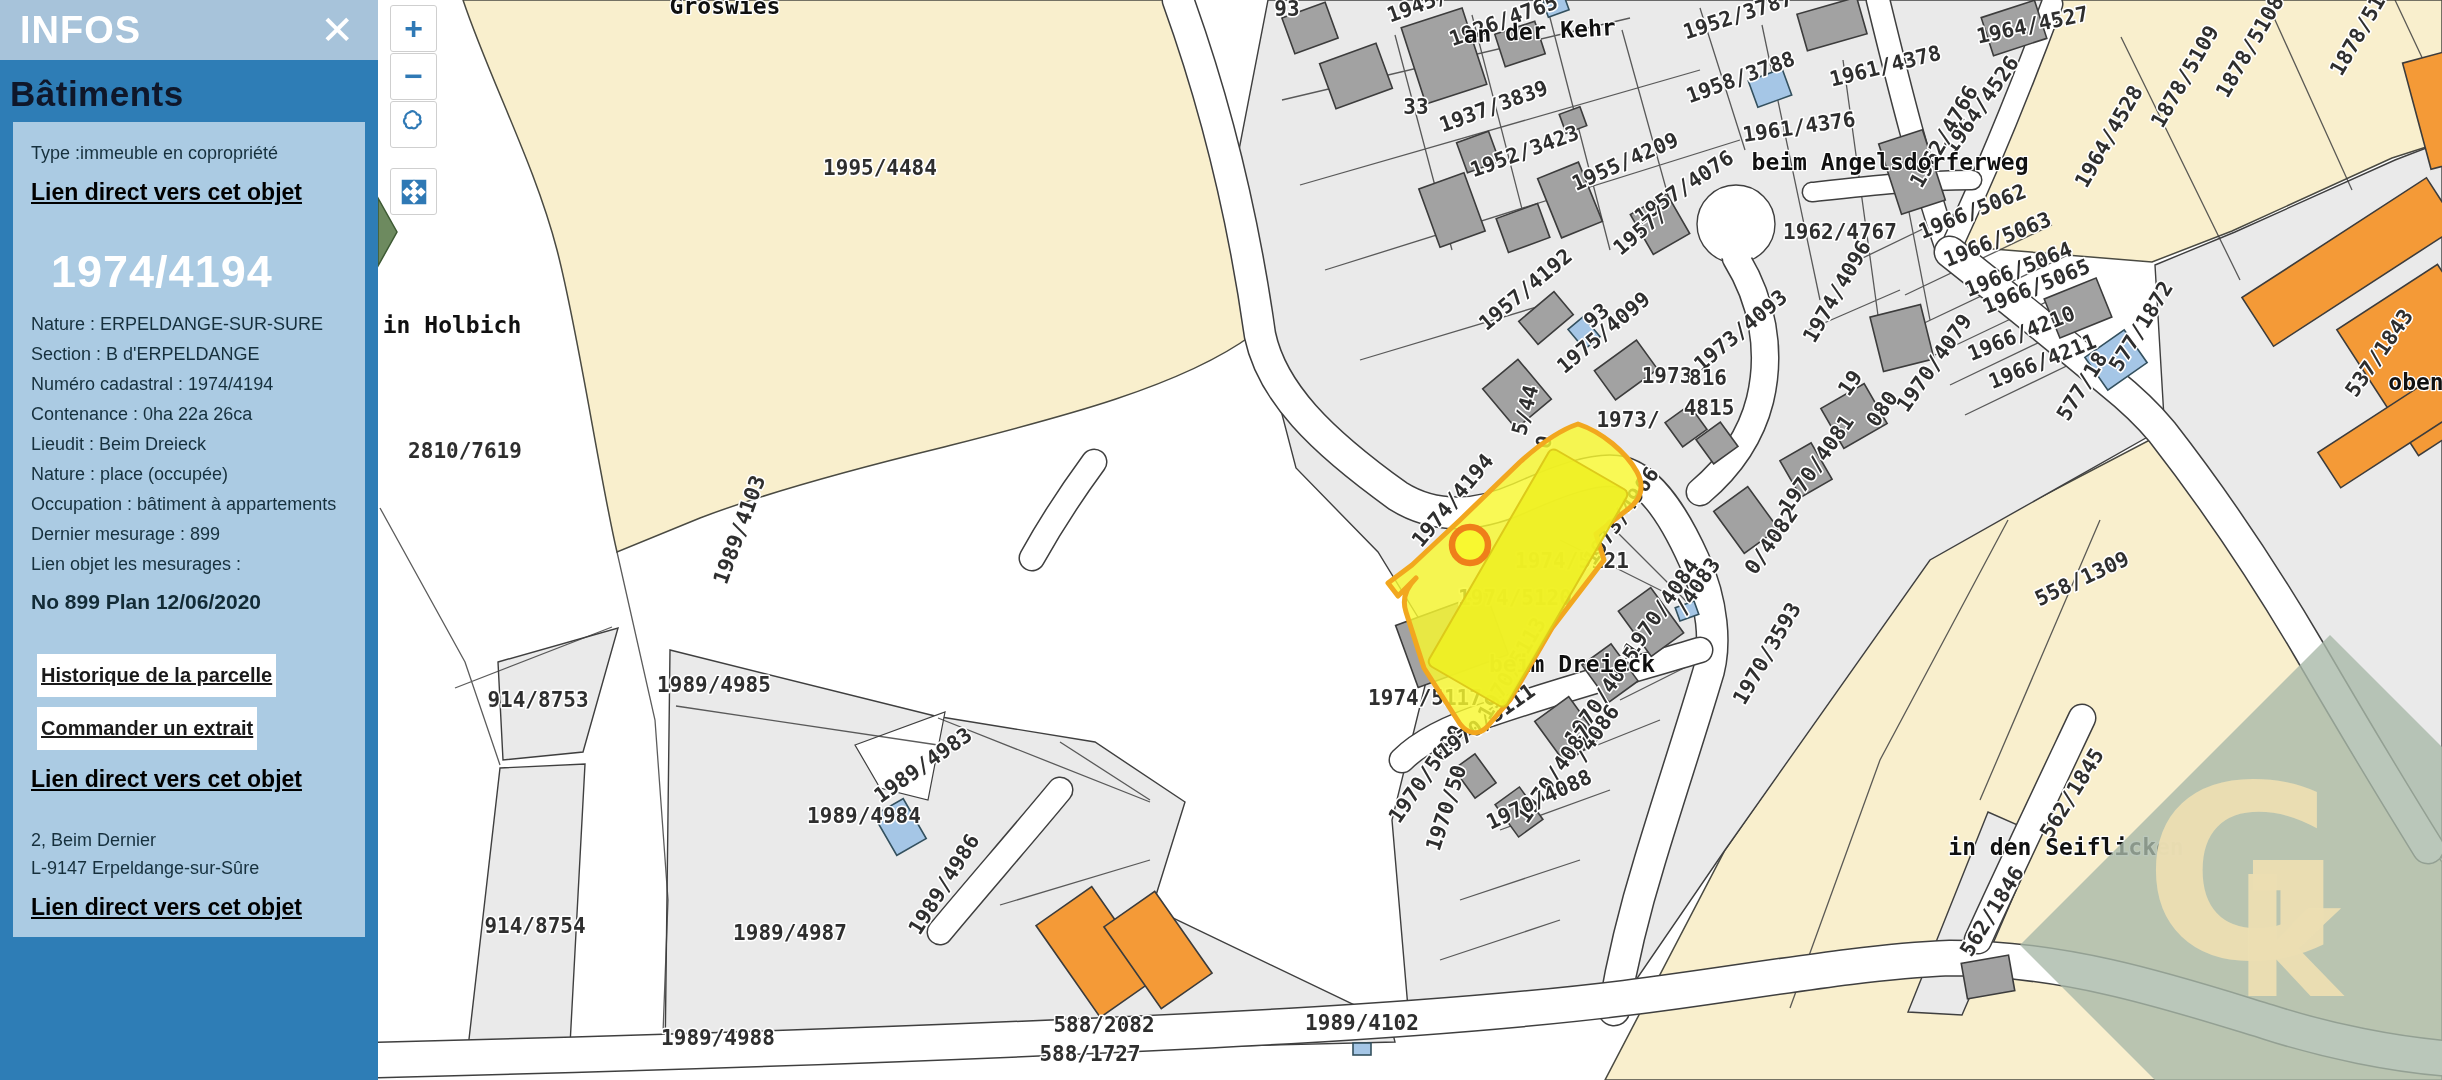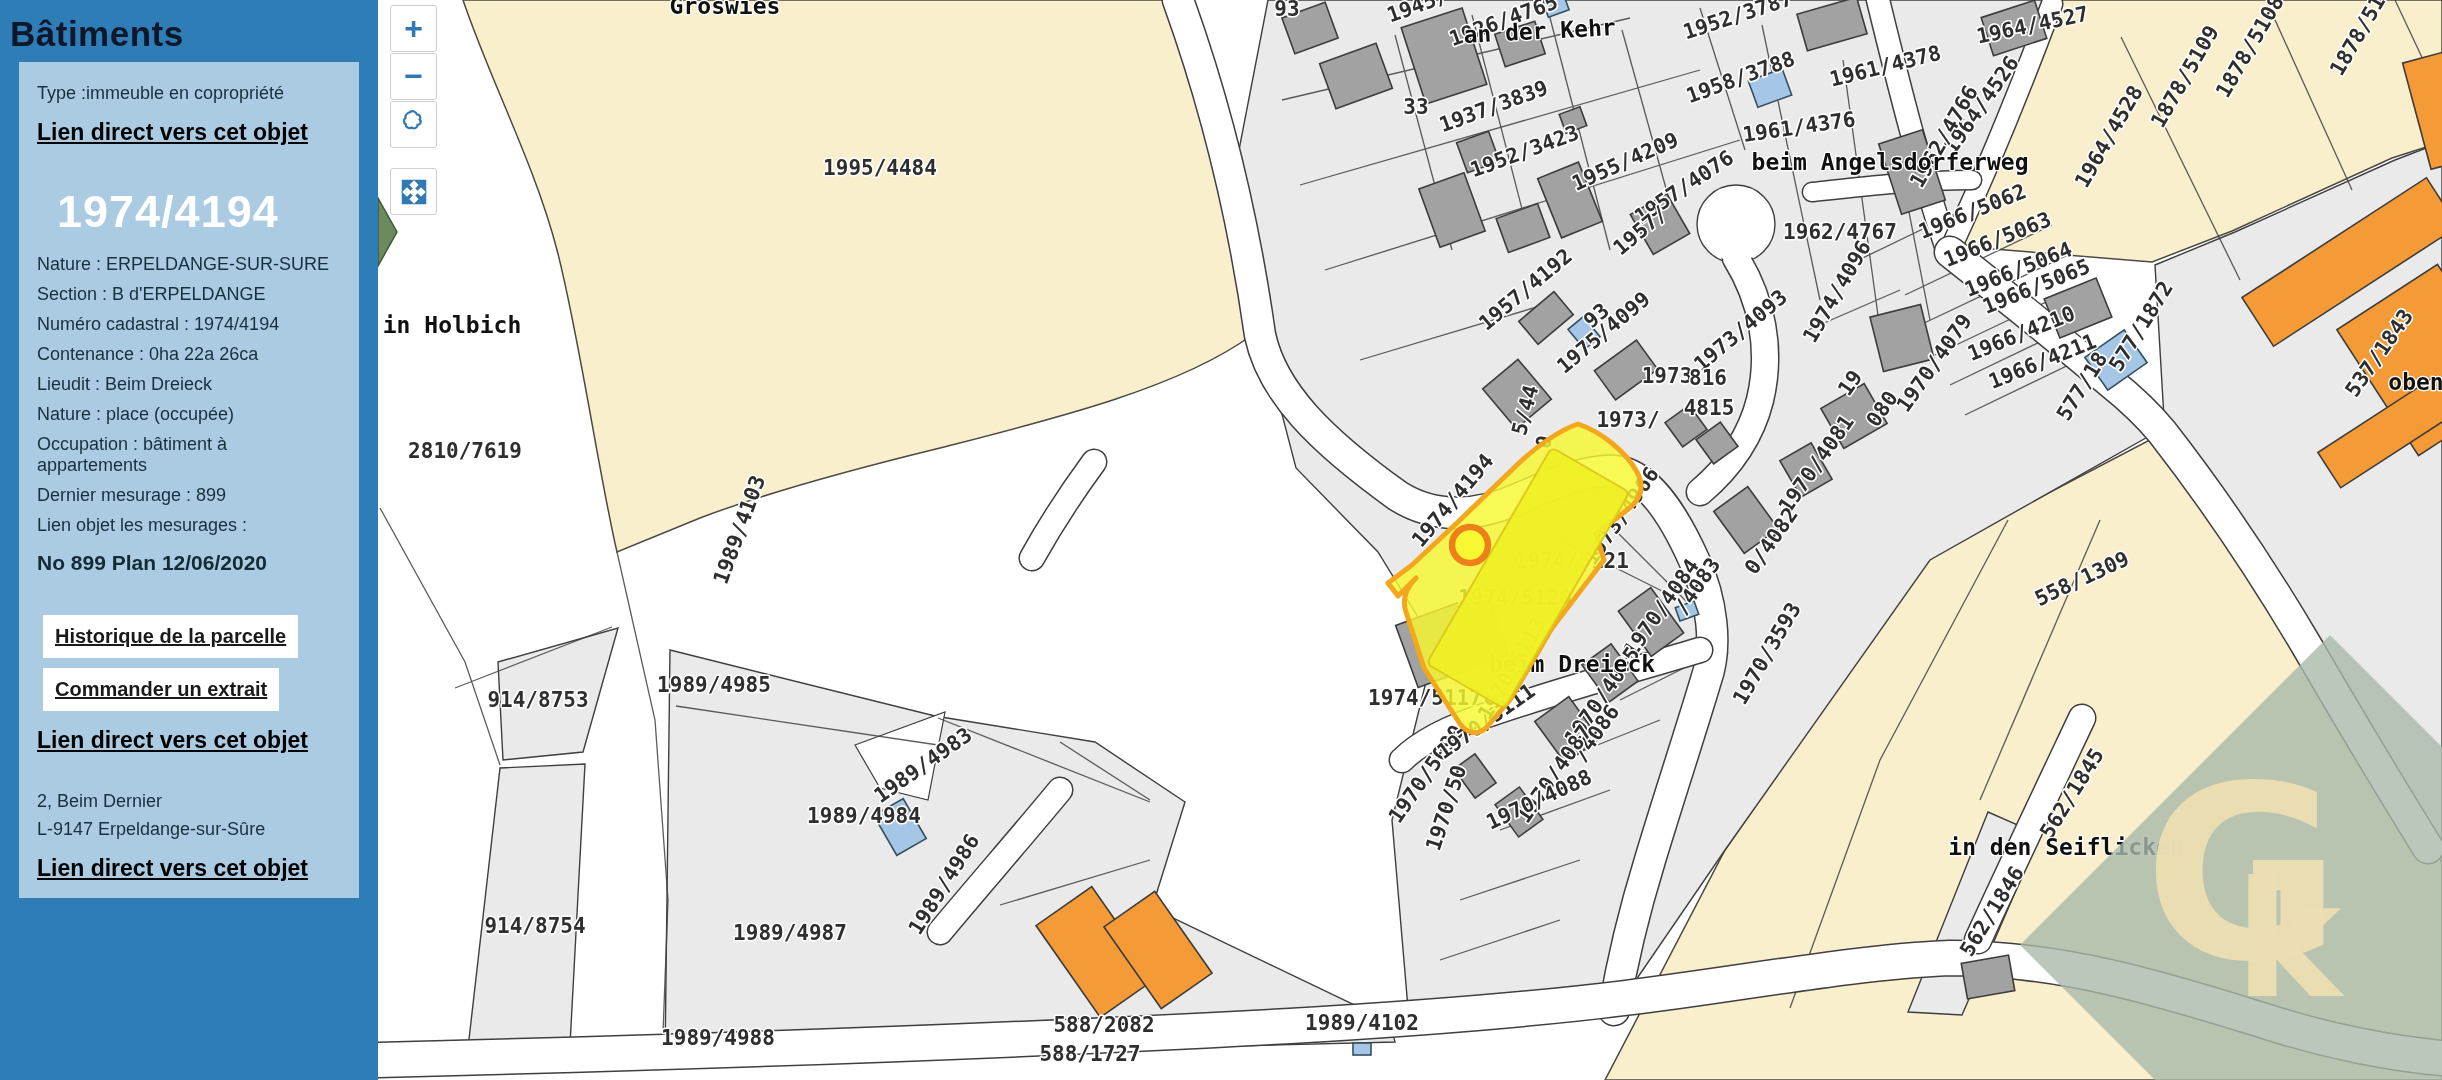--- a/index.html
+++ b/index.html
@@ -4,27 +4,27 @@
 <style>
   html,body{margin:0;padding:0;background:#fff;font-family:"Liberation Sans",sans-serif;}
   #app{position:relative;width:2442px;height:1080px;overflow:hidden;background:#fff;}
 
   
   #sidebar{position:absolute;left:0;top:0;width:378px;height:1080px;background:#2e7db6;z-index:30;}
   #sidebar-header{height:60px;background:#a7c3da;display:flex;align-items:center;justify-content:space-between;padding:0 20px;}
   #sidebar-title{color:#fff;font-size:38px;font-weight:bold;letter-spacing:1px;}
   #close-btn{color:#fff;font-size:40px;font-weight:300;line-height:1;cursor:pointer;background:none;border:none;padding:0 4px;}
   .section-heading{color:#0f172a;font-size:35px;font-weight:bold;margin:14px 0 8px 10px;letter-spacing:.5px;}
-  .info-box{background:#abcbe3;margin:0 19px;padding:14px 18px;color:#16303d;}
+  .info-box{background:#abcbe3;margin:0 13px;padding:14px 18px;color:#16303d;}
   .info-line{font-size:18px;margin:7px 0;}
   .info-link{display:inline-block;font-size:23px;font-weight:bold;text-decoration:underline;color:#000000;margin:8px 0 2px 0;cursor:pointer;}
   #parcel-number{color:#fff;font-size:45px;font-weight:bold;margin:10px 0 16px 20px;letter-spacing:1px;}
   .detail-line{font-size:18px;margin:9px 0;color:#16303d;}
   .mesurage-link{display:inline-block;font-size:21px;font-weight:bold;color:#122b36;margin:6px 0 30px 0;cursor:pointer;}
-  .white-btn{display:block;background:#fff;border:none;margin:10px 0 0 6px;padding:10px 12px;font-size:20px;font-weight:bold;text-decoration:underline;color:#1a1a1a;cursor:pointer;text-align:left;font-family:"Liberation Sans",sans-serif;}
+  .white-btn{display:block;background:#fff;border:none;margin:10px 0 0 6px;padding:10px 4px;font-size:20px;font-weight:bold;text-decoration:underline;color:#1a1a1a;cursor:pointer;text-align:left;font-family:"Liberation Sans",sans-serif;}
   #parcelles-box .info-link.last{margin-top:16px;}
 
   
   #map-controls{position:absolute;left:390px;top:5px;z-index:40;}
   .ctrl-btn{width:47px;height:47px;background:#fff;border:1.5px solid #cfcfcf;border-radius:3px;display:flex;align-items:center;justify-content:center;color:#2f79b5;font-size:32px;font-weight:bold;cursor:pointer;box-sizing:border-box;margin-bottom:1px;padding:0;}
   #fullscreen-btn{margin-top:20px;}
 
   
   #map-svg{position:absolute;left:378px;top:0;width:2064px;height:1080px;z-index:1;}
   .beige{fill:#f9efcd;stroke:#4a4a42;stroke-width:1.5;}
@@ -39,20 +39,24 @@
   .plbl{font:bold 21px "DejaVu Sans Mono",monospace;fill:#2e2e2e;stroke:#fff;stroke-width:3.2px;paint-order:stroke;stroke-linejoin:round;text-anchor:middle;}
   .nlbl{font:bold 23px "DejaVu Sans Mono",monospace;fill:#101010;stroke:#fff;stroke-width:2.6px;paint-order:stroke;stroke-linejoin:round;text-anchor:middle;}
   .wm-letter{font-family:"DejaVu Sans",sans-serif;font-weight:bold;fill:#eddfb3;opacity:.95;}
 </style>
 </head>
 <body>
 
 <div id="app">
 
   <div id="sidebar">
+    <div id="sidebar-header">
+      <span id="sidebar-title">INFOS</span>
+      <button id="close-btn">✕</button>
+    </div>
 
     <div class="section-heading">Bâtiments</div>
     <div class="info-box">
       <div class="info-line">Type :immeuble en copropriété</div>
       <span class="info-link">Lien direct vers cet objet</span>
     </div>
 
     <div class="info-box" id="parcelles-box">
       <div id="parcel-number">1974/4194</div>
       <div class="detail-line">Nature : ERPELDANGE-SUR-SURE</div>

